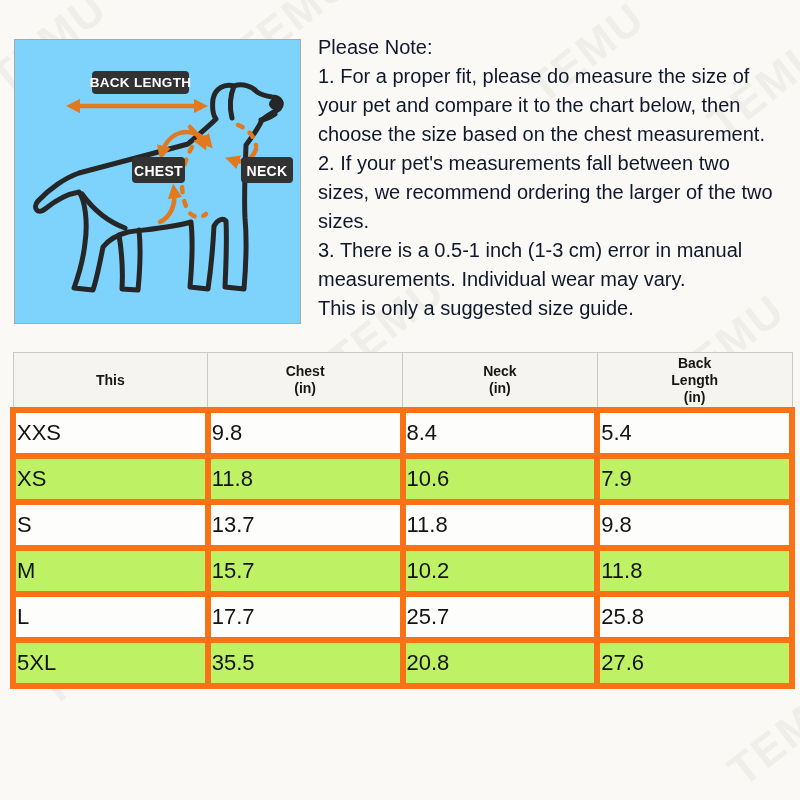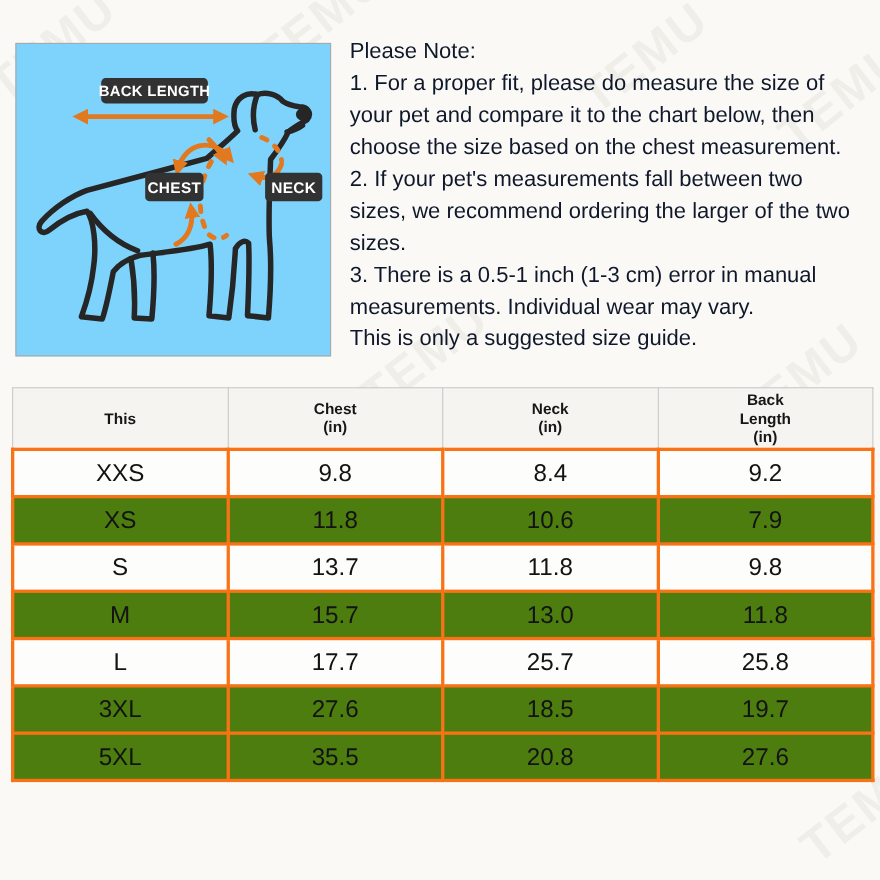--- a/index.html
+++ b/index.html
@@ -39,26 +39,26 @@
     z-index:2;
   }
   .size-chart th{
     background:#f5f4f0;
     border:1px solid #c9c9c7;
     font-size:14px;font-weight:bold;line-height:17px;
     color:#161616;height:52px;text-align:center;vertical-align:middle;
     white-space:pre-line;
   }
   .size-chart td{
-    border:3px solid #f97316;
-    height:38px;text-align:center;vertical-align:middle;
+    border:6px solid #f97316;
+    height:38px;text-align:left;vertical-align:middle;
     font-size:22px;color:#131313;
     background:#fdfdfc;
   }
-  .size-chart tr.alt td{background:#4d7c0f;}
+  .size-chart tr.alt td{background:#bef264;}
 </style>
 </head>
 <body>
 
 <span class="wm" style="left:-18px;top:18px">TEMU</span>
 <span class="wm" style="left:226px;top:-8px">TEMU</span>
 <span class="wm" style="left:520px;top:28px">TEMU</span>
 <span class="wm" style="left:700px;top:62px">TEMU</span>
 <span class="wm" style="left:40px;top:200px">TEMU</span>
 <span class="wm" style="left:320px;top:300px">TEMU</span>
@@ -131,51 +131,45 @@
       <th>Back
 Length
 (in)</th>
     </tr>
   </thead>
   <tbody>
     <tr>
       <td>XXS</td>
       <td>9.8</td>
       <td>8.4</td>
-      <td>9.2</td>
+      <td>5.4</td>
     </tr>
     <tr class="alt">
       <td>XS</td>
       <td>11.8</td>
       <td>10.6</td>
       <td>7.9</td>
     </tr>
     <tr>
       <td>S</td>
       <td>13.7</td>
       <td>11.8</td>
       <td>9.8</td>
     </tr>
     <tr class="alt">
       <td>M</td>
       <td>15.7</td>
-      <td>13.0</td>
+      <td>10.2</td>
       <td>11.8</td>
     </tr>
     <tr>
       <td>L</td>
       <td>17.7</td>
       <td>25.7</td>
       <td>25.8</td>
-    </tr>
-    <tr class="alt">
-      <td>3XL</td>
-      <td>27.6</td>
-      <td>18.5</td>
-      <td>19.7</td>
     </tr>
     <tr class="alt">
       <td>5XL</td>
       <td>35.5</td>
       <td>20.8</td>
       <td>27.6</td>
     </tr>
   </tbody>
 </table>
 

